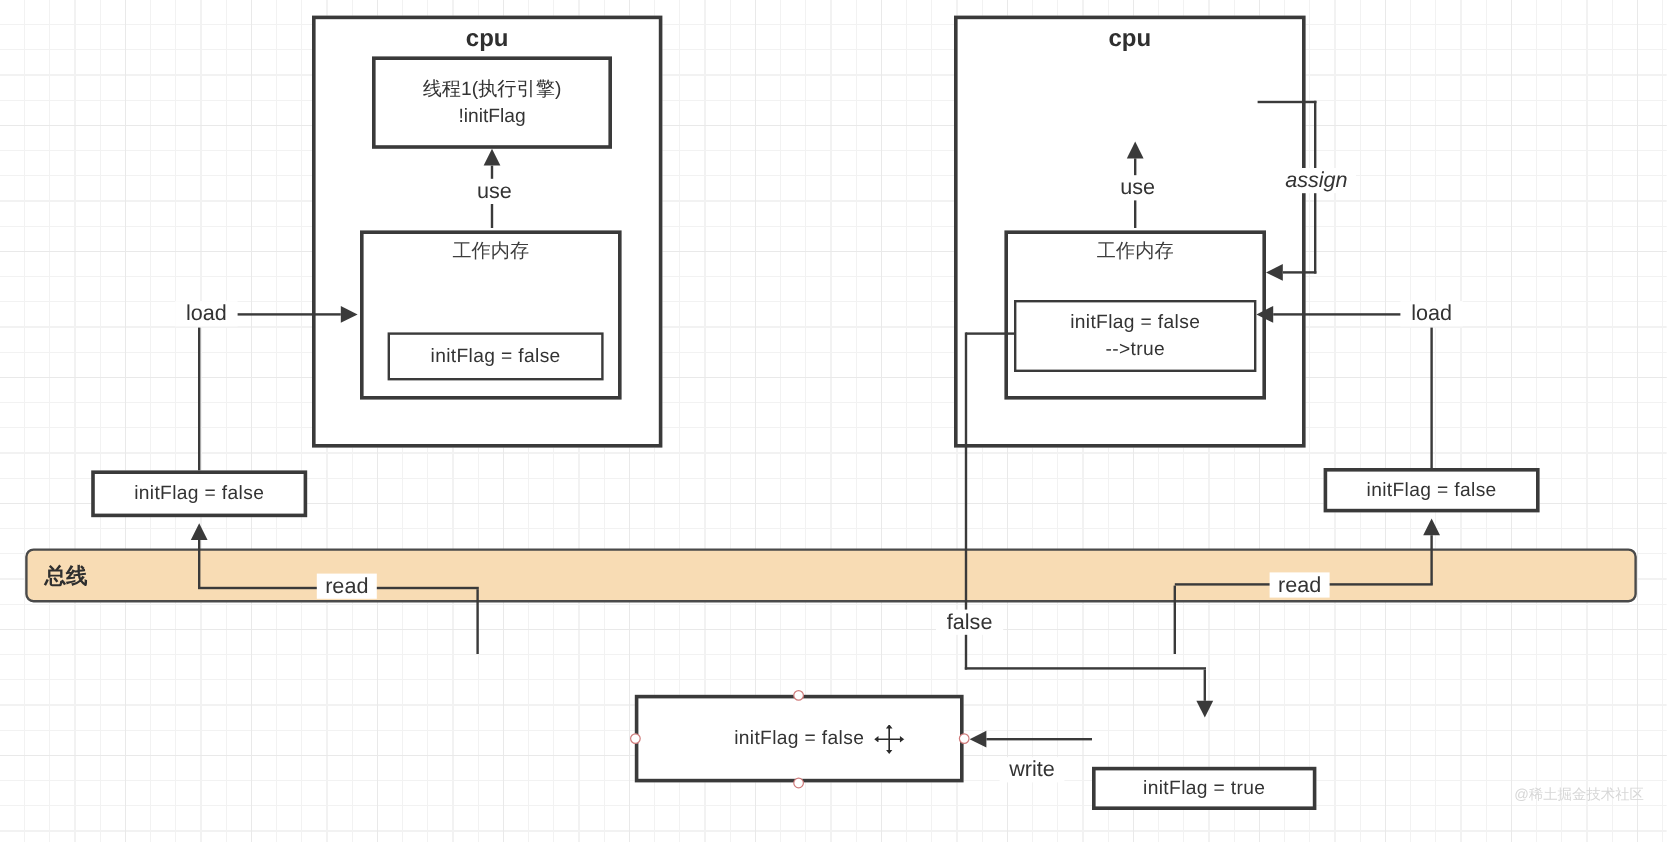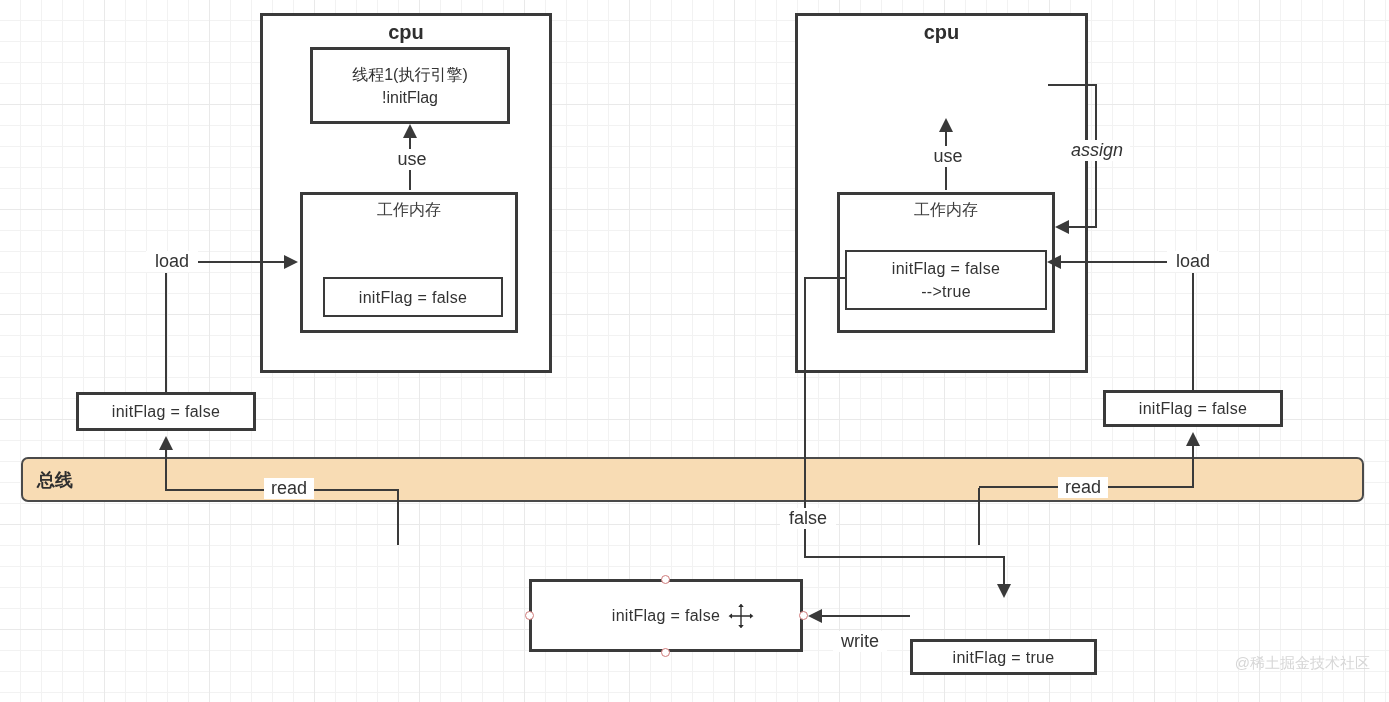--- a/index.html
+++ b/index.html
@@ -40,21 +40,21 @@
     background:#f8dcb4;border:2px solid #4a4a4a;border-radius:7px;box-sizing:border-box;
     display:flex;align-items:center;
   }
   #bus .bus-label{font-weight:bold;font-size:18px;color:#2f2f2f;margin-left:14px;}
   .handle{
     position:absolute;width:9px;height:9px;border-radius:50%;
     background:#fff;border:1.5px solid #cf7b7b;box-sizing:border-box;
   }
   #watermark{
     position:absolute;left:1180px;top:654px;width:190px;text-align:right;
-    color:#d7d7d7;font-size:15px;
+    color:#d7d7d7;font-size:12px;
   }
   .mono-ish{letter-spacing:0.3px;}
 </style>
 </head>
 <body>
 
 <div id="canvas">
 
   <div id="bus">
     <span class="bus-label">总线</span>

